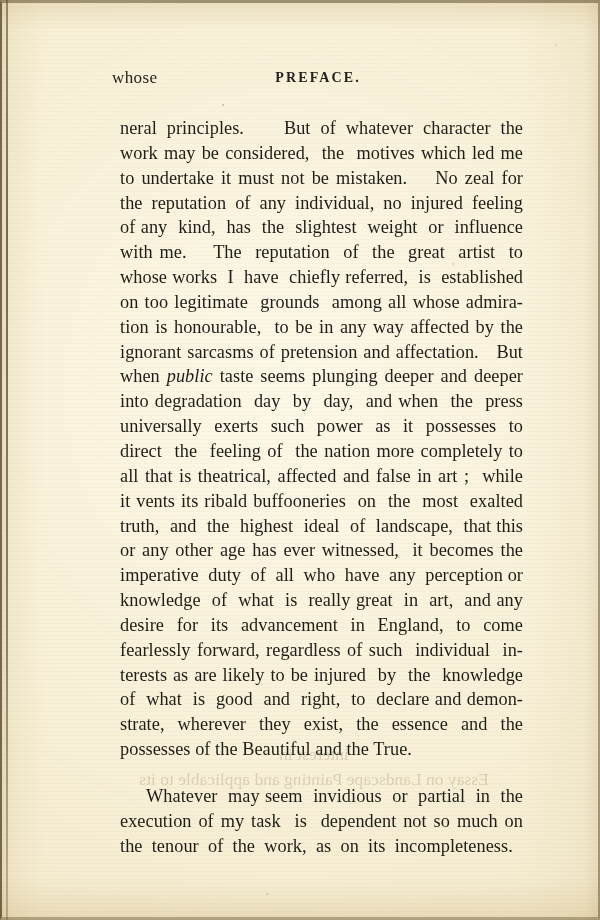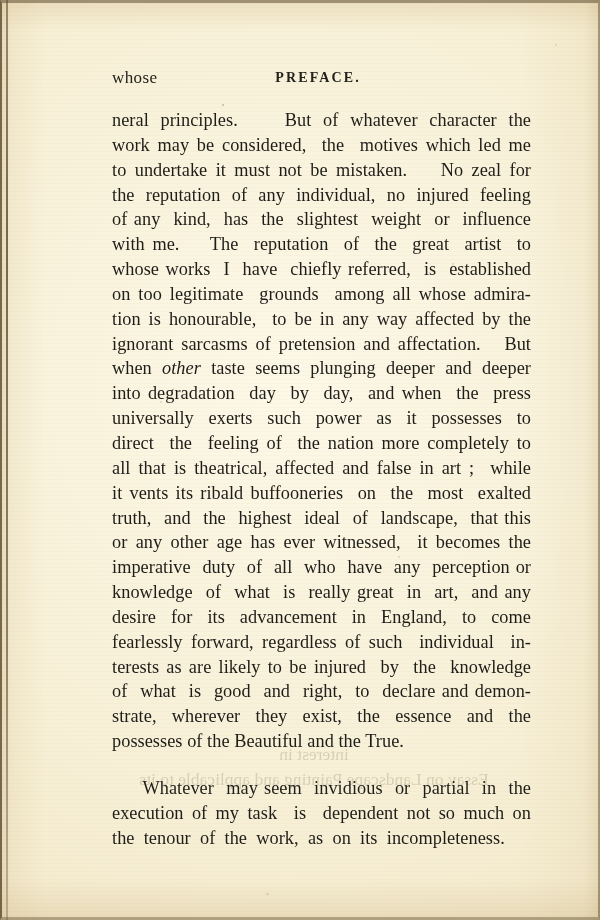--- a/index.html
+++ b/index.html
@@ -112,21 +112,21 @@
 
   
   .text-block {
     position: absolute;
     left: 112px;
     top: 108px;
     width: 419px;
     color: #1e1d19;
   }
 
-  .para { margin: 0; }
+  .para { margin: 8px; }
   .para + .para { margin-top: 22px; }
 
   
   .line {
     display: block;
     height: 24.85px;
     line-height: 24.85px;
     font-size: 18.3px;
     text-align: justify;
     text-align-last: justify;
@@ -187,21 +187,21 @@
         <span class="line">neral principles.&nbsp;&nbsp;&nbsp; But of whatever character the</span>
         <span class="line">work may be considered,&nbsp; the&nbsp; motives which led me</span>
         <span class="line">to undertake it must not be mistaken.&nbsp;&nbsp;&nbsp; No zeal for</span>
         <span class="line">the reputation of any individual, no injured feeling</span>
         <span class="line">of any&nbsp; kind,&nbsp; has&nbsp; the&nbsp; slightest&nbsp; weight&nbsp; or&nbsp; influence</span>
         <span class="line">with me.&nbsp;&nbsp;&nbsp; The&nbsp; reputation&nbsp; of&nbsp; the&nbsp; great&nbsp; artist&nbsp; to</span>
         <span class="line">whose works&nbsp; I&nbsp; have&nbsp; chiefly referred,&nbsp; is&nbsp; established</span>
         <span class="line">on too legitimate&nbsp; grounds&nbsp; among all whose admira-</span>
         <span class="line">tion is honourable,&nbsp; to be in any way affected by the</span>
         <span class="line">ignorant sarcasms of pretension and affectation.&nbsp;&nbsp; But</span>
-        <span class="line">when <i>other</i> taste seems plunging deeper and deeper</span>
+        <span class="line">when <i>public</i> taste seems plunging deeper and deeper</span>
         <span class="line">into degradation&nbsp; day&nbsp; by&nbsp; day,&nbsp; and when&nbsp; the&nbsp; press</span>
         <span class="line">universally&nbsp; exerts&nbsp; such&nbsp; power&nbsp; as&nbsp; it&nbsp; possesses&nbsp; to</span>
         <span class="line">direct&nbsp; the&nbsp; feeling of&nbsp; the nation more completely to</span>
         <span class="line">all that is theatrical, affected and false in art ;&nbsp; while</span>
         <span class="line">it vents its ribald buffooneries&nbsp; on&nbsp; the&nbsp; most&nbsp; exalted</span>
         <span class="line">truth,&nbsp; and&nbsp; the&nbsp; highest&nbsp; ideal&nbsp; of&nbsp; landscape,&nbsp; that this</span>
         <span class="line">or any other age has ever witnessed,&nbsp; it becomes the</span>
         <span class="line">imperative&nbsp; duty&nbsp; of&nbsp; all&nbsp; who&nbsp; have&nbsp; any&nbsp; perception or</span>
         <span class="line">knowledge&nbsp; of&nbsp; what&nbsp; is&nbsp; really great&nbsp; in&nbsp; art,&nbsp; and any</span>
         <span class="line">desire&nbsp; for&nbsp; its&nbsp; advancement&nbsp; in&nbsp; England,&nbsp; to&nbsp; come</span>

